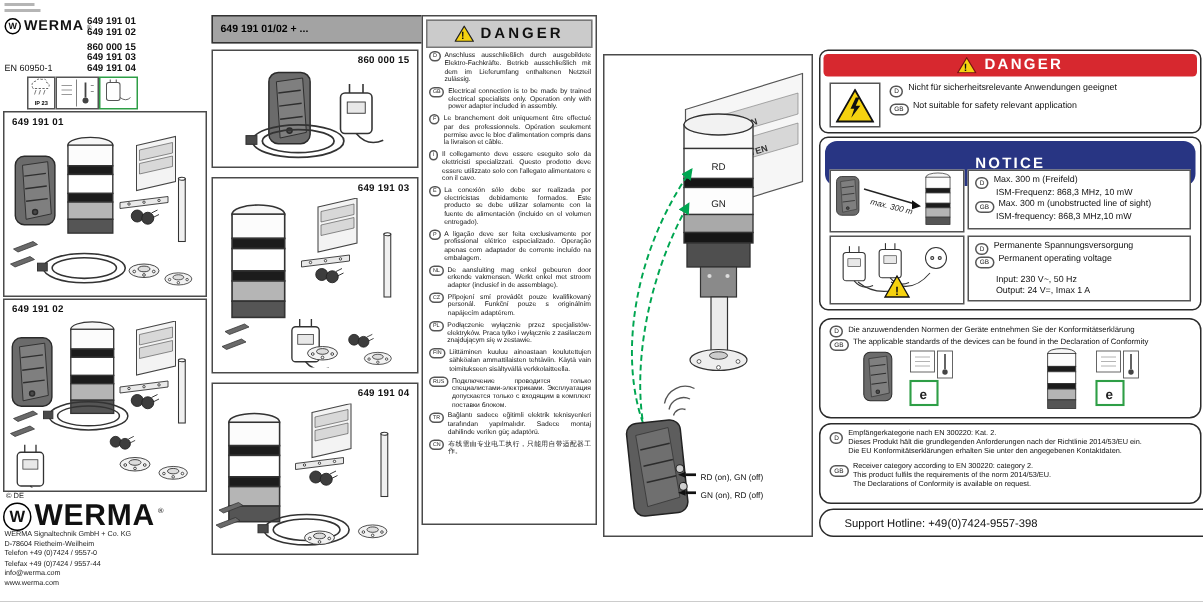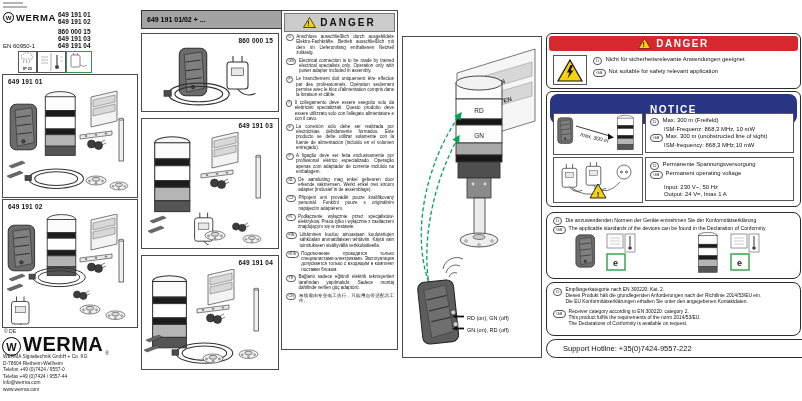--- a/index.html
+++ b/index.html
@@ -32,21 +32,21 @@
           display:flex;align-items:center;justify-content:center;gap:5px;color:#fff;
           font-size:10px;font-weight:bold;letter-spacing:1.5px}
   .bluebar{position:absolute;left:3px;top:2px;right:3px;height:30px;border-radius:8px;
            display:flex;align-items:center;justify-content:center;color:#fff;
            font-size:10px;font-weight:bold;letter-spacing:1.5px}
   .rline{display:flex;gap:3px;font-size:5.9px;line-height:7.4px;color:#111}
   .subbox{position:absolute;border:1px solid #555;background:#fff}
   .pill{position:absolute;border:1.5px solid #2b2b2b;border-radius:10px;background:#fff;
         display:flex;align-items:center;padding-left:16px;font-size:7.5px;color:#111}
   .addr{font-size:4.8px;line-height:6.5px;color:#222}
-  .logo-row{display:flex;align-items:flex-end;gap:2px}
+  .logo-row{display:flex;align-items:center;gap:2px}
   .logo-ring{border:1.4px solid #000;border-radius:50%;display:flex;align-items:center;justify-content:center;font-weight:bold}
   .microbar{background:#b5b5b5;height:2px;margin-bottom:1.5px}
   svg{display:block}
   .small-note{font-size:5px;color:#222}
 </style>
 </head>
 <body>
 
 <svg width="0" height="0" style="position:absolute">
   <defs>
@@ -530,16 +530,16 @@
       <span class="badge2">GB</span>
       <div style="font-size:4.9px;line-height:6px">
         <div>Receiver category according to EN 300220: category 2.</div>
         <div>This product fulfils the requirements of the norm 2014/53/EU.</div>
         <div>The Declarations of Conformity is available on request.</div>
       </div>
     </div>
   </div>
 
   <div class="pill" style="left:546px;top:339px;width:253px;height:17px">
-    <span>Support Hotline: +35(0)7424-9557-222</span>
+    <span>Support Hotline: +49(0)7424-9557-398</span>
   </div>
 
 </div>
 
 </body></html>

